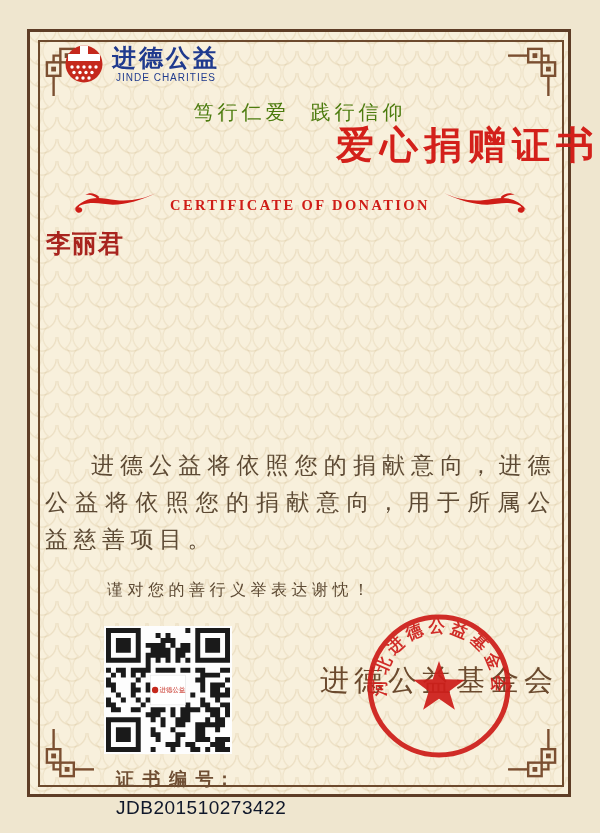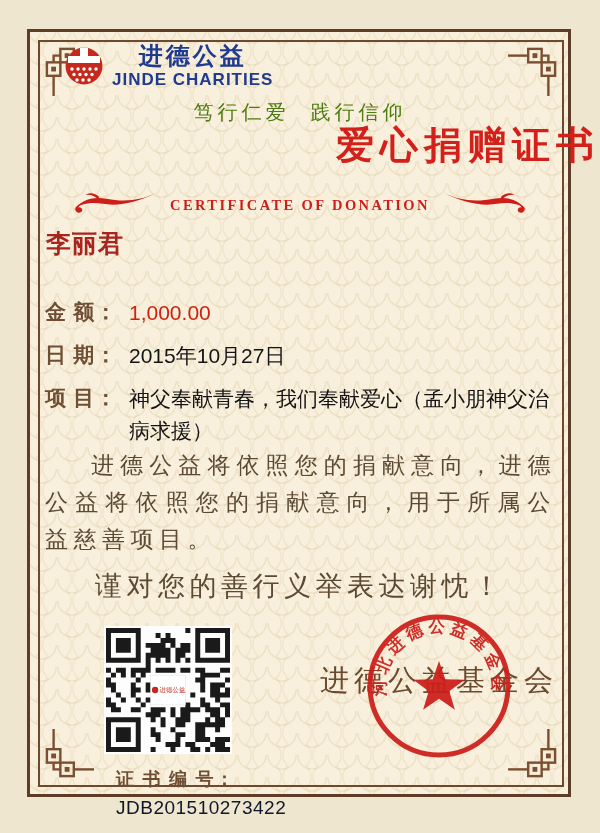--- a/index.html
+++ b/index.html
@@ -26,21 +26,21 @@
 
   .corner{position:absolute;width:50px;height:50px;color:#7b4f31;}
   .corner.tl{left:44px;top:46px;}
   .corner.tr{right:42px;top:46px;transform:scaleX(-1);}
   .corner.bl{left:44px;bottom:49px;transform:scaleY(-1);}
   .corner.br{right:42px;bottom:49px;transform:scale(-1,-1);}
 
   .logo{position:absolute;left:64px;top:44px;display:flex;align-items:center;gap:8px;}
   .logo-text{display:flex;flex-direction:column;align-items:center;line-height:1;}
   .logo-cn{font-family:"Liberation Serif","DejaVu Serif",serif;font-weight:bold;font-size:24px;color:#1f3a8e;letter-spacing:3px;}
-  .logo-en{font-weight:bold;font-size:17px;color:#1f3a8e;letter-spacing:1px;margin-top:3px;}
+  .logo-en{font-weight:normal;font-size:10px;color:#1f3a8e;letter-spacing:1px;margin-top:3px;}
 
   .tagline{
     position:absolute;left:0;right:0;top:99px;text-align:center;
     font-family:"Liberation Serif","DejaVu Serif",serif;
     font-size:20px;color:#4d7c0f;letter-spacing:4px;word-spacing:12px;
   }
   .title{
     position:absolute;left:0;right:0;top:120px;text-align:right;margin:0;
     font-family:"Liberation Serif","DejaVu Serif",serif;
     font-size:38px;font-weight:bold;color:#d3201a;letter-spacing:6px;text-indent:6px;
@@ -71,23 +71,23 @@
   .fvalue{font-size:21px;color:#141414;line-height:32px;}
   .fvalue.amount{color:#cf2110;}
 
   .paragraph{
     position:absolute;left:45px;right:44px;top:447px;margin:0;
     font-family:"Liberation Serif","DejaVu Serif",serif;
     font-size:23px;color:#5d4a34;letter-spacing:5.5px;line-height:37px;
     text-align:justify;text-indent:46px;
   }
   .thanks{
-    position:absolute;left:45px;right:44px;top:568px;margin:0;
-    font-family:"Liberation Serif","DejaVu Serif",serif;
-    font-size:27px;color:#5d4a34;letter-spacing:4.5px;text-indent:50px;
+    position:absolute;left:45px;right:44px;top:568px;margin:12px;
+    font-family:"Liberation Serif","DejaVu Serif",serif;
+    font-size:16px;color:#5d4a34;letter-spacing:4.5px;text-indent:50px;
   }
 
   .qr{
     position:absolute;left:104px;top:626px;width:128px;height:128px;
     background:#fdfdfd;padding:2px;box-sizing:border-box;
   }
 
   .signature{
     position:absolute;left:320px;top:661px;
     font-family:"Liberation Serif","DejaVu Serif",serif;
@@ -187,34 +187,20 @@
         <use href="#swoosh"></use>
       </svg>
     <span class="subtitle">CERTIFICATE OF DONATION</span>
     <svg class="flourish flip">
         <use href="#swoosh"></use>
       </svg>
   </div>
 
   <div class="donor-name">李丽君</div>
 
-  <div class="fields">
-    <div class="frow">
-      <span class="flabel">金 额：</span>
-      <span class="fvalue amount">1,000.00</span>
-    </div>
-    <div class="frow">
-      <span class="flabel">日 期：</span>
-      <span class="fvalue">2015年10月27日</span>
-    </div>
-    <div class="frow">
-      <span class="flabel">项 目：</span>
-      <span class="fvalue">神父奉献青春，我们奉献爱心（孟小朋神父治病求援）</span>
-    </div>
-  </div>
 
   <p class="paragraph">进德公益将依照您的捐献意向，进德公益将依照您的捐献意向，用于所属公益慈善项目。</p>
   <p class="thanks">谨对您的善行义举表达谢忱！</p>
 
   <div class="qr"><svg viewBox="0 0 125 125" width="124" height="124">
         <path d="M80 0h5v5h-5zM50 5h5v5h-5zM60 5h5v5h-5zM55 10h5v5h-5zM60 10h5v5h-5zM65 10h5v5h-5zM40 15h5v5h-5zM45 15h5v5h-5zM50 15h5v5h-5zM55 15h5v5h-5zM65 15h5v5h-5zM75 15h5v5h-5zM80 15h5v5h-5zM45 20h5v5h-5zM50 20h5v5h-5zM55 20h5v5h-5zM60 20h5v5h-5zM70 20h5v5h-5zM75 20h5v5h-5zM80 20h5v5h-5zM40 25h5v5h-5zM45 25h5v5h-5zM50 25h5v5h-5zM55 25h5v5h-5zM60 25h5v5h-5zM70 25h5v5h-5zM75 25h5v5h-5zM40 30h5v5h-5zM50 30h5v5h-5zM60 30h5v5h-5zM70 30h5v5h-5zM80 30h5v5h-5zM40 35h5v5h-5zM0 40h5v5h-5zM10 40h5v5h-5zM15 40h5v5h-5zM25 40h5v5h-5zM30 40h5v5h-5zM35 40h5v5h-5zM40 40h5v5h-5zM50 40h5v5h-5zM55 40h5v5h-5zM60 40h5v5h-5zM65 40h5v5h-5zM75 40h5v5h-5zM80 40h5v5h-5zM90 40h5v5h-5zM95 40h5v5h-5zM115 40h5v5h-5zM120 40h5v5h-5zM5 45h5v5h-5zM15 45h5v5h-5zM25 45h5v5h-5zM35 45h5v5h-5zM95 45h5v5h-5zM100 45h5v5h-5zM105 45h5v5h-5zM110 45h5v5h-5zM0 50h5v5h-5zM30 50h5v5h-5zM90 50h5v5h-5zM95 50h5v5h-5zM120 50h5v5h-5zM0 55h5v5h-5zM5 55h5v5h-5zM25 55h5v5h-5zM40 55h5v5h-5zM95 55h5v5h-5zM105 55h5v5h-5zM110 55h5v5h-5zM115 55h5v5h-5zM5 60h5v5h-5zM25 60h5v5h-5zM30 60h5v5h-5zM40 60h5v5h-5zM95 60h5v5h-5zM105 60h5v5h-5zM110 60h5v5h-5zM120 60h5v5h-5zM10 65h5v5h-5zM25 65h5v5h-5zM85 65h5v5h-5zM105 65h5v5h-5zM110 65h5v5h-5zM115 65h5v5h-5zM120 65h5v5h-5zM0 70h5v5h-5zM15 70h5v5h-5zM30 70h5v5h-5zM40 70h5v5h-5zM95 70h5v5h-5zM110 70h5v5h-5zM0 75h5v5h-5zM5 75h5v5h-5zM35 75h5v5h-5zM80 75h5v5h-5zM95 75h5v5h-5zM100 75h5v5h-5zM115 75h5v5h-5zM120 75h5v5h-5zM5 80h5v5h-5zM10 80h5v5h-5zM25 80h5v5h-5zM30 80h5v5h-5zM45 80h5v5h-5zM50 80h5v5h-5zM55 80h5v5h-5zM65 80h5v5h-5zM75 80h5v5h-5zM80 80h5v5h-5zM85 80h5v5h-5zM90 80h5v5h-5zM100 80h5v5h-5zM105 80h5v5h-5zM110 80h5v5h-5zM120 80h5v5h-5zM40 85h5v5h-5zM45 85h5v5h-5zM50 85h5v5h-5zM65 85h5v5h-5zM75 85h5v5h-5zM80 85h5v5h-5zM105 85h5v5h-5zM110 85h5v5h-5zM120 85h5v5h-5zM45 90h5v5h-5zM55 90h5v5h-5zM70 90h5v5h-5zM75 90h5v5h-5zM80 90h5v5h-5zM100 90h5v5h-5zM110 90h5v5h-5zM115 90h5v5h-5zM55 95h5v5h-5zM70 95h5v5h-5zM75 95h5v5h-5zM90 95h5v5h-5zM95 95h5v5h-5zM100 95h5v5h-5zM105 95h5v5h-5zM110 95h5v5h-5zM115 95h5v5h-5zM45 100h5v5h-5zM65 100h5v5h-5zM90 100h5v5h-5zM95 100h5v5h-5zM110 100h5v5h-5zM45 105h5v5h-5zM50 105h5v5h-5zM70 105h5v5h-5zM75 105h5v5h-5zM90 105h5v5h-5zM95 105h5v5h-5zM50 110h5v5h-5zM70 110h5v5h-5zM90 110h5v5h-5zM95 110h5v5h-5zM100 110h5v5h-5zM110 110h5v5h-5zM115 110h5v5h-5zM120 110h5v5h-5zM60 115h5v5h-5zM65 115h5v5h-5zM70 115h5v5h-5zM80 115h5v5h-5zM85 115h5v5h-5zM105 115h5v5h-5zM110 115h5v5h-5zM115 115h5v5h-5zM45 120h5v5h-5zM65 120h5v5h-5zM85 120h5v5h-5zM90 120h5v5h-5zM100 120h5v5h-5zM110 120h5v5h-5zM115 120h5v5h-5zM120 120h5v5h-5z" fill="#1a1a1a"></path>
         <path d="M0 0h35v35h-35zM5 5h25v25h-25zM10 10h15v15h-15z" fill="#1a1a1a" fill-rule="evenodd"></path>
         <path d="M90 0h35v35h-35zM95 5h25v25h-25zM100 10h15v15h-15z" fill="#1a1a1a" fill-rule="evenodd"></path>
         <path d="M0 90h35v35h-35zM5 95h25v25h-25zM10 100h15v15h-15z" fill="#1a1a1a" fill-rule="evenodd"></path>
         <rect x="45" y="47.5" width="35" height="30" fill="#ffffff" stroke="#dddddd" stroke-width="0.5"></rect>

